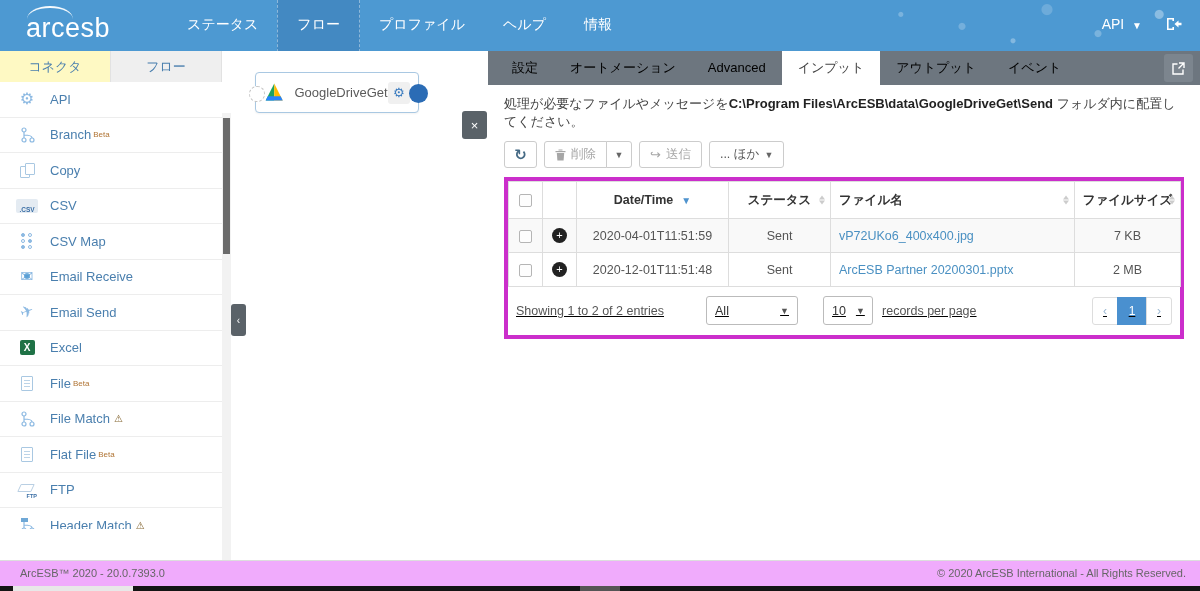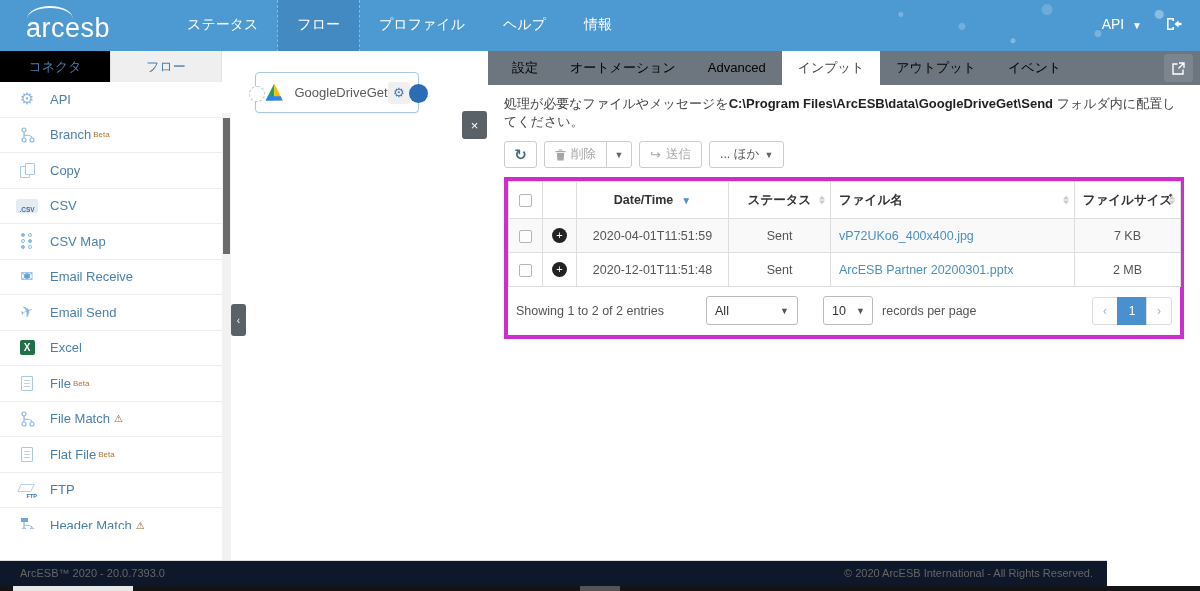--- a/index.html
+++ b/index.html
@@ -33,21 +33,21 @@
   .logout-btn { cursor:pointer; display:flex; align-items:center; }
 
   
   .main { position:absolute; top:51px; left:0; width:1200px; height:509px; background:#fff; }
 
   
   .sidebar { position:absolute; left:0; top:0; width:246px; height:509px; background:#fff; }
   .side-tabs { display:flex; height:31px; }
   .side-tab { width:111px; text-align:center; line-height:31px; font-size:13px; color:#4a7fae;
     background:#efefef; border-right:1px solid #e2e2e2; cursor:pointer; }
-  .side-tab.active { background:#000000; }
+  .side-tab.active { background:#fef9c3; }
   .group-header { height:31px; background:#4d99d2; color:#fff; font-size:13px;
     display:flex; align-items:center; padding-left:10px; width:224px; cursor:pointer; }
   .collapse-glyph { width:11px; height:11px; border:1px solid #fff; border-radius:2px;
     margin-right:8px; position:relative; }
   .collapse-glyph::after { content:""; position:absolute; left:2px; right:2px; top:4px; height:1px; background:#fff; }
   .conn-list { width:222px; height:447px; overflow:hidden; }
   .conn-item { height:35.5px; display:flex; align-items:center; border-bottom:1px solid #ededed;
     padding-left:12px; cursor:pointer; background:#fff; }
   .conn-icon { width:30px; display:flex; justify-content:center; align-items:center; flex:none; }
   .conn-label { font-size:13px; color:#4a7fae; margin-left:8px; }
@@ -132,38 +132,38 @@
     background:#fdfdfd; vertical-align:middle; cursor:pointer; }
   .plus-circle { display:inline-flex; width:15px; height:15px; border-radius:50%; background:#222;
     color:#fff; font-size:11px; line-height:15px; align-items:center; justify-content:center;
     vertical-align:middle; cursor:pointer; }
   .sort { position:absolute; right:5px; top:50%; transform:translateY(-50%); display:inline-flex;
     flex-direction:column; gap:1px; }
   .sort i { width:0; height:0; border-left:3.5px solid transparent; border-right:3.5px solid transparent; }
   .sort .up { border-bottom:4px solid #ccc; }
   .sort .dn { border-top:4px solid #ccc; }
   .caret-blue { color:#4f93ce; font-size:10px; margin-left:8px; }
-  .tfoot-row { display:flex; align-items:center; padding:9px 8px 10px 8px; }
+  .tfoot-row { display:flex; align-items:center; padding:9px 8px 10px 8px;text-decoration:underline; }
   .summary { font-size:12.5px; color:#555; }
   .sel { height:29px; border:1px solid #bbb; border-radius:3px; background:#fff; display:flex;
     align-items:center; font-size:12.5px; color:#333; padding:0 8px; cursor:pointer; position:relative; }
   .sel .v { flex:1; }
   .sel .c { font-size:9px; color:#555; margin-left:10px; }
   .sel-all { width:92px; margin-left:42px; }
   .sel-size { width:50px; margin-left:25px; }
   .records-lbl { font-size:12.5px; color:#555; margin-left:9px; }
   .pager { margin-left:auto; display:flex; }
   .pg { height:28px; border:1px solid #ddd; background:#fff; display:flex; align-items:center;
     justify-content:center; font-size:12px; color:#9bb8d3; cursor:pointer; }
   .pg.prev { width:26px; border-radius:3px 0 0 3px; }
   .pg.next { width:26px; border-radius:0 3px 3px 0; margin-left:-1px; }
   .pg.cur { width:30px; background:#4a90cf; border-color:#4a90cf; color:#fff; margin-left:-1px; }
 
   
-  .footer { position:absolute; top:560px; left:0; width:1107px; height:26px; background:#0f172a;
+  .footer { position:absolute; top:560px; left:0; width:1200px; height:26px; background:#f0abfc;
     border-top:1px solid #ddd; font-size:11px; color:#666; }
   .footer .fl { position:absolute; left:20px; top:6px; }
   .footer .fr { position:absolute; right:14px; top:6px; }
   .bottom-strip { position:absolute; top:586px; left:0; width:1200px; height:5px; background:#141414; }
   .bottom-strip .seg1 { position:absolute; left:13px; width:120px; height:5px; background:#e8e8e8; }
   .bottom-strip .seg2 { position:absolute; left:580px; width:40px; height:5px; background:#555; }
 </style>
 </head>
 <body>
 

